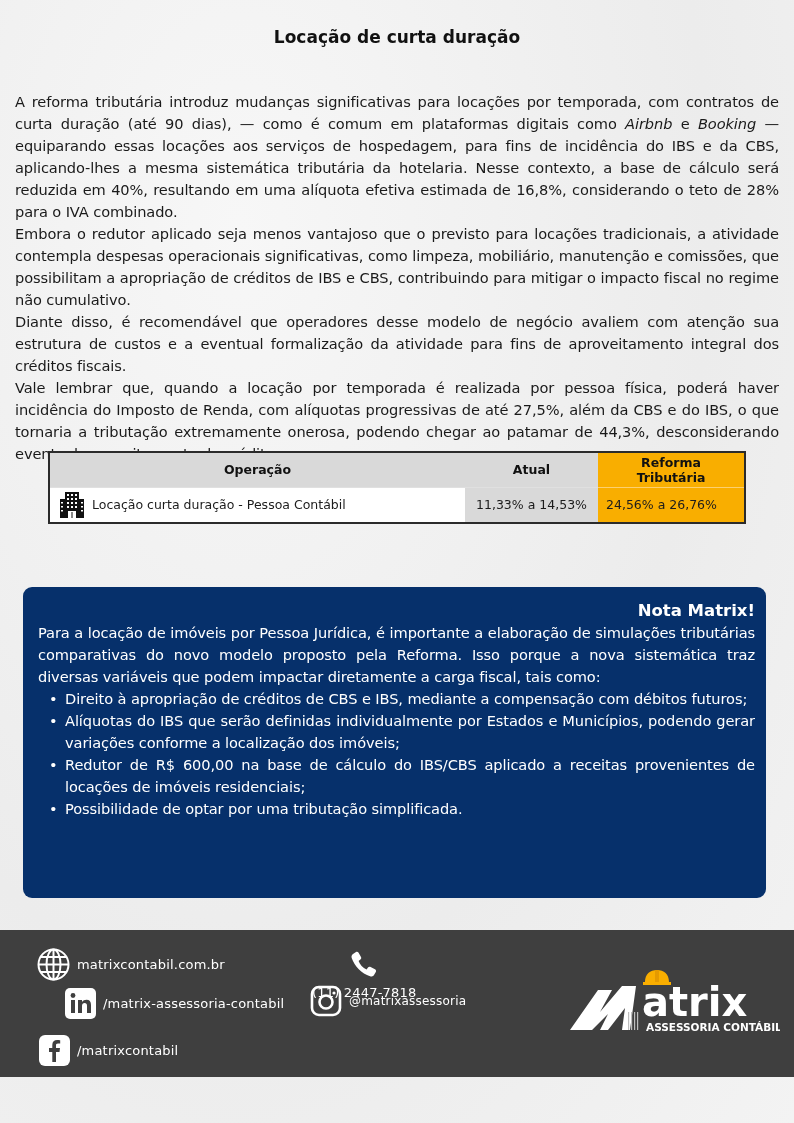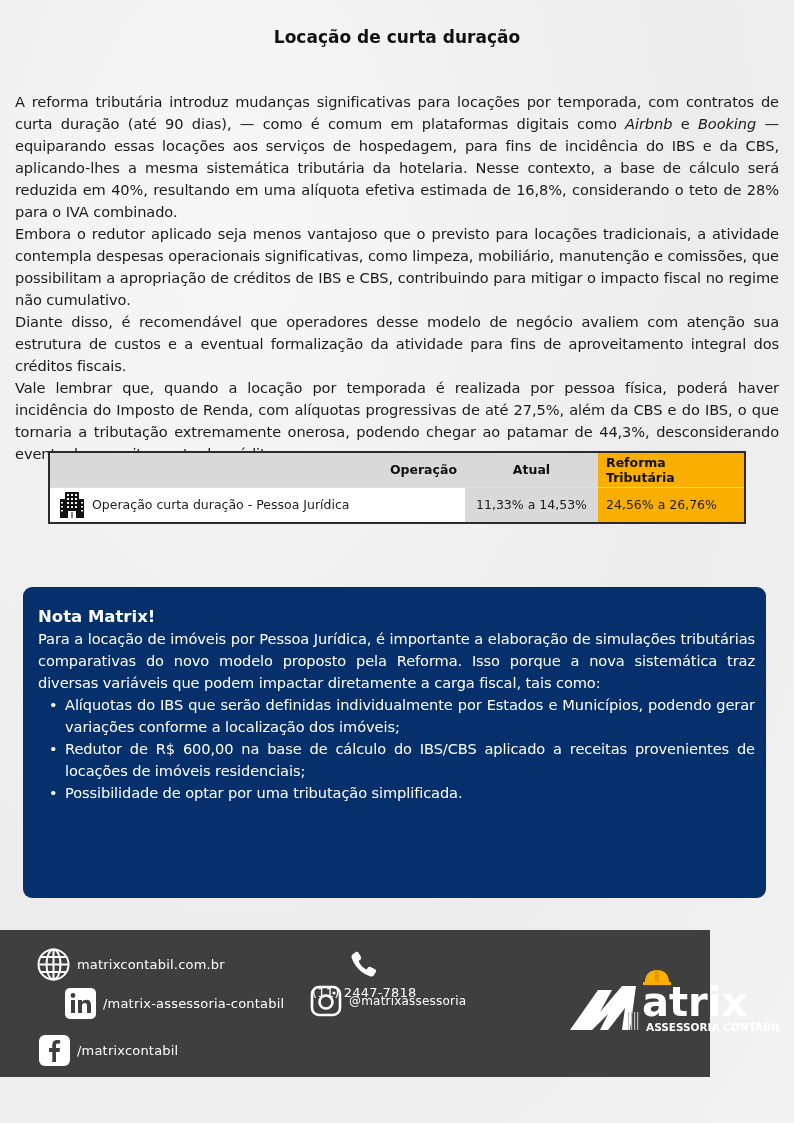--- a/index.html
+++ b/index.html
@@ -25,43 +25,43 @@
     .body-text p { margin: 0; }
     .body-text em { font-style: italic; }
 
     .tax-table {
       position: absolute; top: 451px; left: 48px; width: 698px;
       border: 2px solid #2b2b2b; border-collapse: collapse;
       font-size: 12.5px;
     }
     .tax-table th, .tax-table td { height: 36px; padding: 0 8px; }
     .tax-table thead th { background: #d9d9d9; font-weight: bold; color: #111; height: 35px; }
-    .tax-table th.col-op { text-align: right; width: 416px; }
+    .tax-table th.col-op { text-align: center; width: 416px; }
     .tax-table th.col-atual { text-align: center; width: 133px; }
-    .tax-table th.col-reforma { background: #f9ae00; text-align: left; }
+    .tax-table th.col-reforma { background: #f9ae00; text-align: center; }
     .tax-table tbody td { border-top: 1px solid #e0e0e0; }
     .tax-table td.op { background: #ffffff; text-align: left; }
     .tax-table td.atual { background: #d9d9d9; text-align: center; }
     .tax-table td.reforma { background: #f9ae00; text-align: left; border-top: 1px solid #fcd070; }
     .op-inner { display: flex; align-items: center; gap: 6px; }
     .op-inner svg { flex: 0 0 auto; }
 
     .nota {
       position: absolute; top: 587px; left: 23px; width: 743px; height: 311px;
       background: #06306b; border-radius: 9px; color: #ffffff;
       padding: 14px 11px 0 15px;
     }
-    .nota-title { text-align: left; font-weight: bold; font-size: 16.5px; margin-bottom: 2px; margin-top: 6px; }
+    .nota-title { text-align: right; font-weight: bold; font-size: 16.5px; margin-bottom: 2px; }
     .nota-text { font-size: 14.6px; line-height: 22px; text-align: justify; letter-spacing: -0.1px; }
     .nota ul { list-style: none; margin-left: 27px; }
     .nota li { position: relative; font-size: 14.6px; line-height: 22px; text-align: justify; letter-spacing: -0.1px; }
     .nota li::before { content: "•"; position: absolute; left: -16px; top: 0; }
 
     .footer {
-      position: absolute; top: 930px; left: 0; width: 710px; height: 147px;
+      position: absolute; top: 930px; left: 0; width: 794px; height: 147px;
       background: #3f3f3f; color: #ffffff;
     }
     .f-item { position: absolute; display: flex; align-items: center; gap: 7px; font-size: 13px; letter-spacing: 0.2px; }
     .f-icon { display: inline-flex; align-items: center; justify-content: center; }
     .logo { position: absolute; left: 570px; top: 38px; width: 210px; height: 72px; }
   </style>
 </head>
 <body>
 
 <div class="title">Locação de curta duração</div>
@@ -105,33 +105,34 @@
               <rect x="10" y="20" width="8" height="7"></rect>
               <rect x="3" y="11" width="2" height="1.5"></rect>
                 <rect x="3" y="15" width="2" height="1.5"></rect>
                 <rect x="3" y="19" width="2" height="1.5"></rect>
               <rect x="23" y="11" width="2" height="1.5"></rect>
                 <rect x="23" y="15" width="2" height="1.5"></rect>
                 <rect x="23" y="19" width="2" height="1.5"></rect>
             </g>
             <rect x="13.5" y="21" width="1" height="6" fill="#111"></rect>
           </svg>
-          <span>Operação curta duração - Pessoa Jurídica</span>
+          <span>Locação curta duração - Pessoa Contábil</span>
         </div>
       </td>
       <td class="atual">11,33% a 14,53%</td>
       <td class="reforma">24,56% a 26,76%</td>
     </tr>
   </tbody>
 </table>
 
 <div class="nota">
   <div class="nota-title">Nota Matrix!</div>
   <div class="nota-text">Para a locação de imóveis por Pessoa Jurídica, é importante a elaboração de simulações tributárias comparativas do novo modelo proposto pela Reforma. Isso porque a nova sistemática traz diversas variáveis que podem impactar diretamente a carga fiscal, tais como:</div>
   <ul>
+    <li>Direito à apropriação de créditos de CBS e IBS, mediante a compensação com débitos futuros;</li>
     <li>Alíquotas do IBS que serão definidas individualmente por Estados e Municípios, podendo gerar variações conforme a localização dos imóveis;</li>
     <li>Redutor de R$ 600,00 na base de cálculo do IBS/CBS aplicado a receitas provenientes de locações de imóveis residenciais;</li>
     <li>Possibilidade de optar por uma tributação simplificada.</li>
   </ul>
 </div>
 
 <div class="footer">
   <div class="f-item" style="left:37px; top:18px;">
     <span class="f-icon">
       <svg width="33" height="33" viewBox="0 0 33 33" fill="none" stroke="#fff" stroke-width="2">

